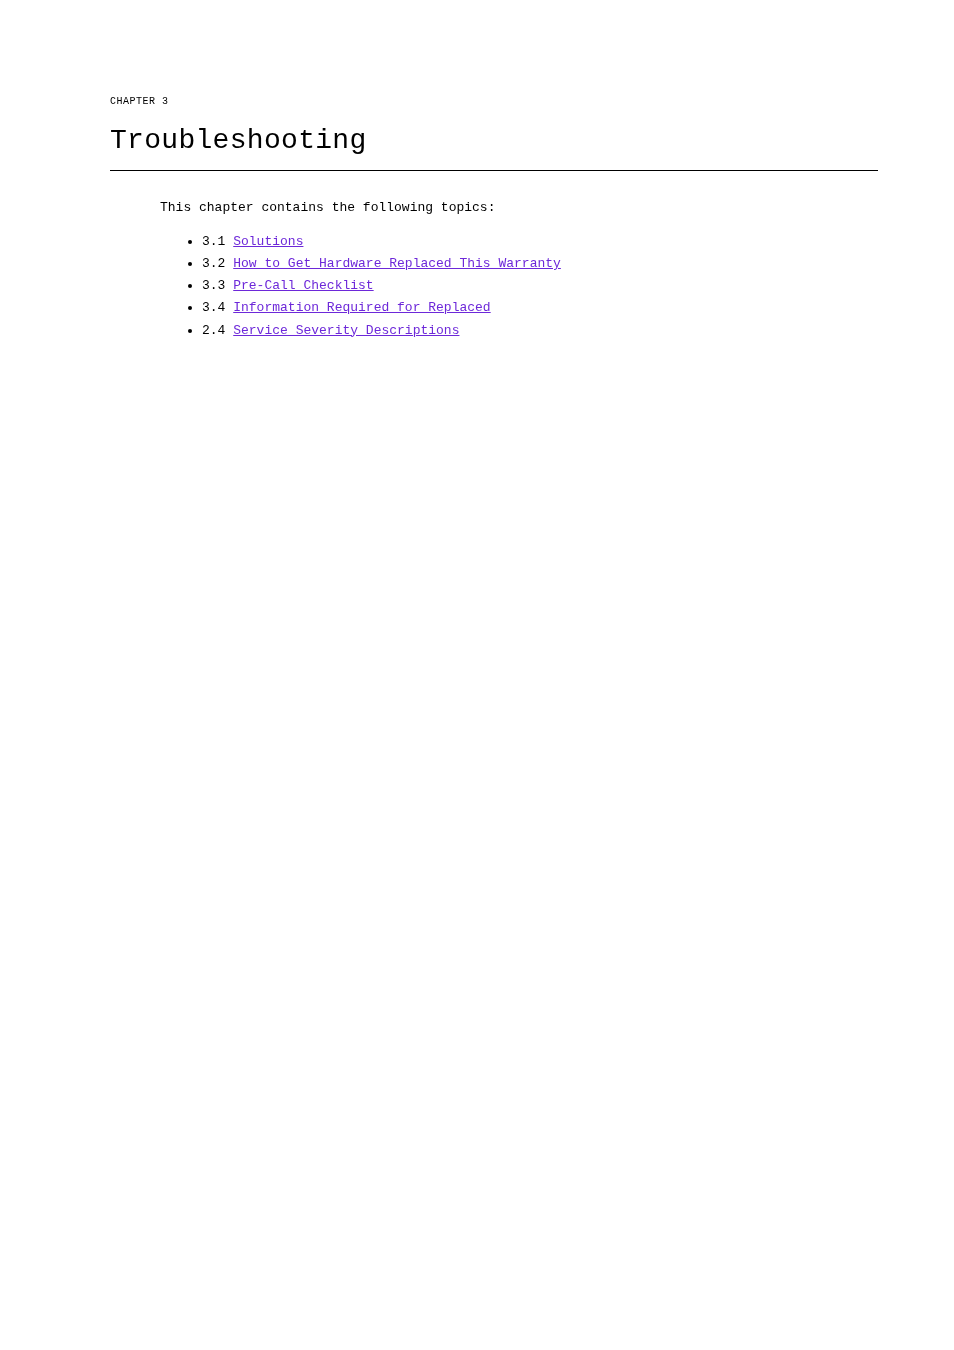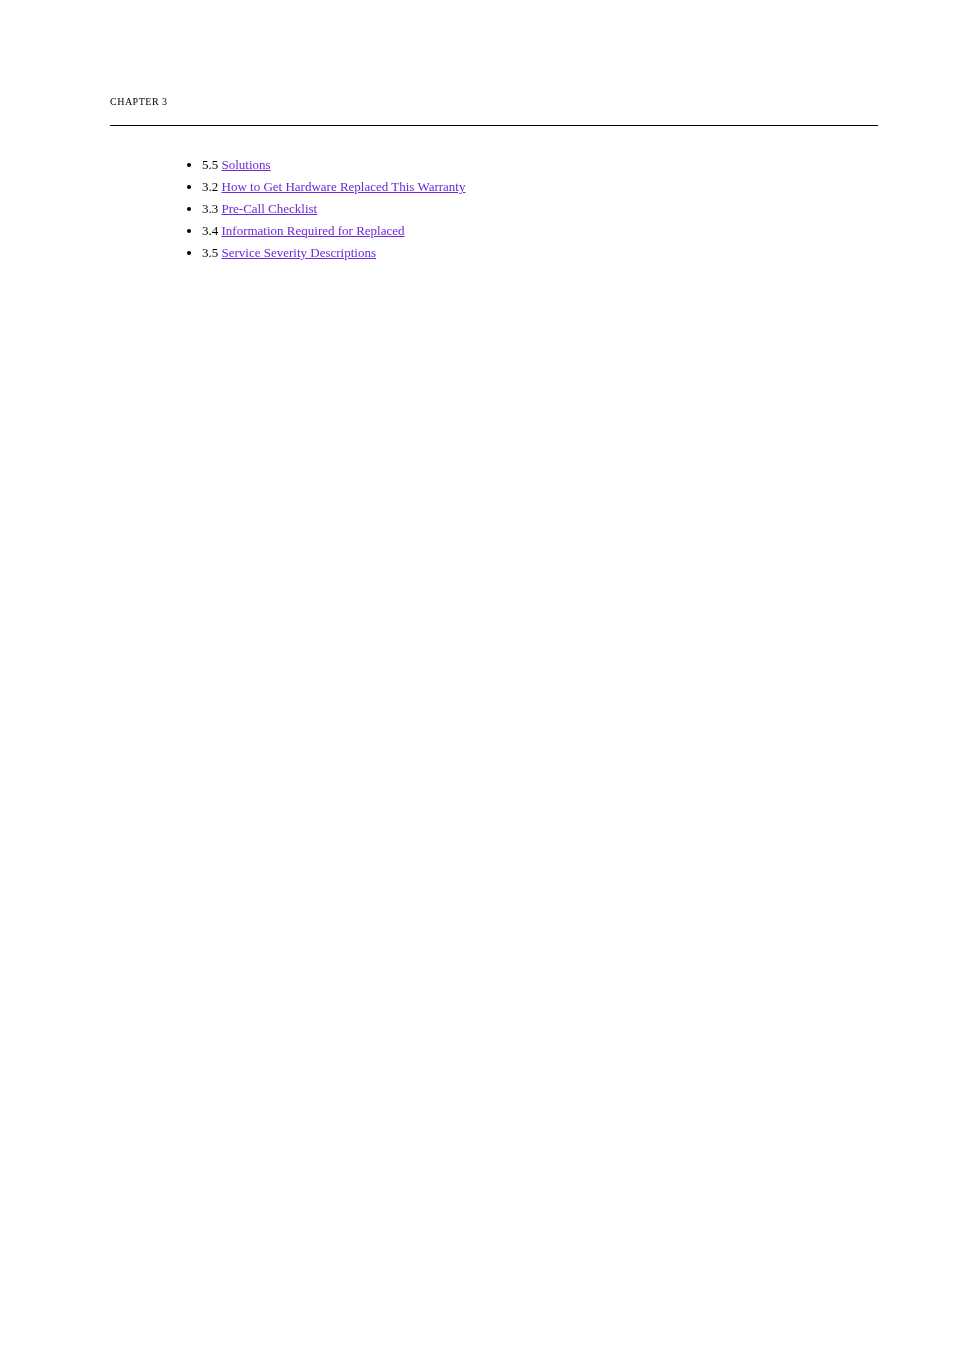--- a/index.html
+++ b/index.html
@@ -9,20 +9,21 @@
     }
     body {
       background: #ffffff;
       width: 954px;
       height: 1350px;
       font-family: "Times New Roman", Times, serif;
       color: #000000;
     }
     .page {
       padding: 96px 76px 0 110px;
+      font-family: Liberation Mono, monospace;
     }
     .header {
       margin-bottom: 8px;
     }
     .chapter-label {
       font-size: 10px;
       letter-spacing: 0.5px;
       margin-bottom: 18px;
       font-weight: normal;
     }
@@ -55,22 +56,24 @@
       color: #6d28d9;
       text-decoration: underline;
     }
   </style>
 </head>
 <body>
 
 <div class="page">
   <div class="header">
     <div class="chapter-label">CHAPTER 3</div>
+    <div class="chapter-title">Troubleshooting</div>
   </div>
   <hr class="divider">
+  <p class="intro">This chapter contains the following topics:</p>
   <ul class="link-list">
-    <li><span>5.5 </span><a href="#" class="doc-link">Solutions</a></li>
+    <li><span>3.1 </span><a href="#" class="doc-link">Solutions</a></li>
     <li><span>3.2 </span><a href="#" class="doc-link">How to Get Hardware Replaced This Warranty</a></li>
     <li><span>3.3 </span><a href="#" class="doc-link">Pre-Call Checklist</a></li>
     <li><span>3.4 </span><a href="#" class="doc-link">Information Required for Replaced</a></li>
-    <li><span>3.5 </span><a href="#" class="doc-link">Service Severity Descriptions</a></li>
+    <li><span>2.4 </span><a href="#" class="doc-link">Service Severity Descriptions</a></li>
   </ul>
 </div>
 
 </body></html>

